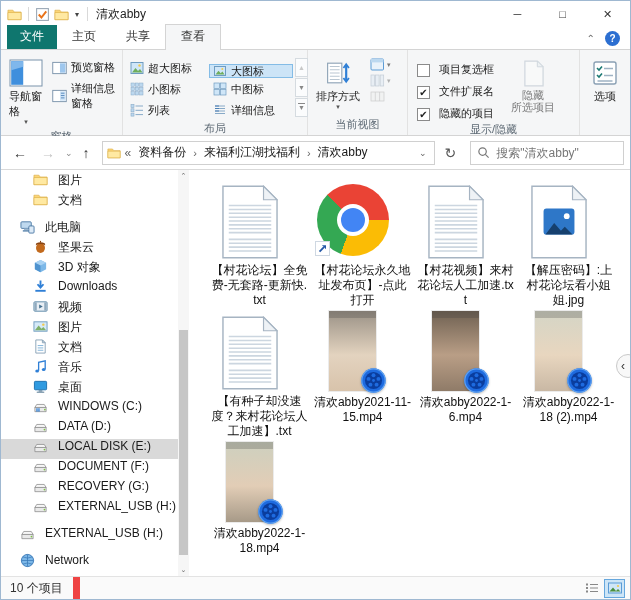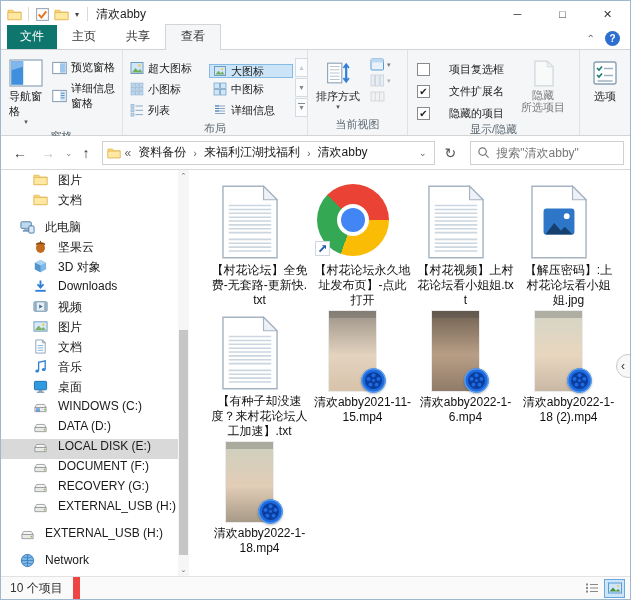--- a/index.html
+++ b/index.html
@@ -41,21 +41,21 @@
   .gal-item { display:flex; align-items:center; gap:4px; font-size:11px; color:#1a1a1a; padding:1px 3px; border:1px solid transparent; white-space:nowrap; }
   .gal-item.sel { background:#cce4f7; border-color:#84bce6;margin-top:6px; }
   .gal-item .gicon svg { width:14px; height:14px; display:block; }
   .gal-arrows { display:flex; flex-direction:column; padding:4px 0 0 2px; gap:1px; }
   .gal-arrows span { width:13px; height:19px; display:flex; align-items:center; justify-content:center; font-size:7px; color:#888; border:1px solid #d5dbe0; background:#fbfcfd; }
   .mini-col { display:flex; flex-direction:column; gap:3px; padding:4px 0 0 5px; }
   .minibtn { display:flex; align-items:center; gap:2px; font-size:7px; color:#777; }
   .minibtn svg { width:15px; height:13px; display:block; }
   .minibtn.gray { opacity:.55; }
   .cb-col { display:flex; flex-direction:column; gap:7px; padding:8px 4px 0 6px; }
-  .cb-row { display:flex; align-items:center; gap:19px; font-size:11px; color:#1a1a1a; white-space:nowrap; }
+  .cb-row { display:flex; align-items:flex-end; gap:9px; font-size:11px; color:#1a1a1a; white-space:nowrap; }
   .cb { width:13px; height:13px; background:#fff; border:1px solid #8a8a8a; font-size:10px; line-height:11px; text-align:center; color:#222; }
   .hide-sel { opacity:.6; margin-left:8px; }
   .two-line { line-height:12px; text-align:center; }
 
   
   .navbar { height:34px; display:flex; align-items:center; background:#fff; padding:0 6px; gap:2px; border-bottom:1px solid #d9d9d9; flex:0 0 auto; }
   .nav-arrow { font-size:14px; color:#333; padding:2px 6px; }
   .nav-arrow.disabled { color:#c3c3c3; }
   .nav-recent { font-size:9px; color:#888; padding:0 2px; }
   .addrbox { flex:0 0 333px; height:24px; border:1px solid #d0d0d0; display:flex; align-items:center; padding:0 4px; gap:4px; margin-left:4px; }
@@ -643,21 +643,21 @@
         <div class="file-item">
           <div class="file-icon">
             <span>
               <svg class="page" viewBox="0 0 58 76">
                 <path d="M1 1h42l14 14v60H1z" fill="#fff" stroke="#a6b4c2" stroke-width="1.5"></path>
                 <path d="M43 1v14h14z" fill="#eef2f6" stroke="#a6b4c2" stroke-width="1.2"></path>
                 <path d="M7 21h44M7 25h44M7 29h44M7 33h44M7 37h44M7 41h44M7 45h44M7 49h44M7 56h44M7 60h44M7 64h44M7 68h44" stroke="#ccd6e0" stroke-width="1.6"></path>
               </svg>
             </span>
           </div>
-          <div class="file-label">【村花视频】上村花论坛看小姐姐.txt</div>
+          <div class="file-label">【村花视频】来村花论坛人工加速.txt</div>
         </div>
         <div class="file-item">
           <div class="file-icon">
             <span>
               <svg class="page" viewBox="0 0 58 76">
                 <path d="M1 1h42l14 14v60h-56z" fill="#fff" stroke="#a6b4c2" stroke-width="1.5"></path>
                 <path d="M43 1v14h14z" fill="#eef2f6" stroke="#a6b4c2" stroke-width="1.2"></path>
                 <rect x="13" y="24" width="32" height="27" rx="3" fill="#2e77c8"></rect>
                 <circle cx="37" cy="32" r="3" fill="#fff"></circle>
                 <path d="M15 51l9-12 7 8 4-4 8 8H15z" fill="#16406e"></path>

